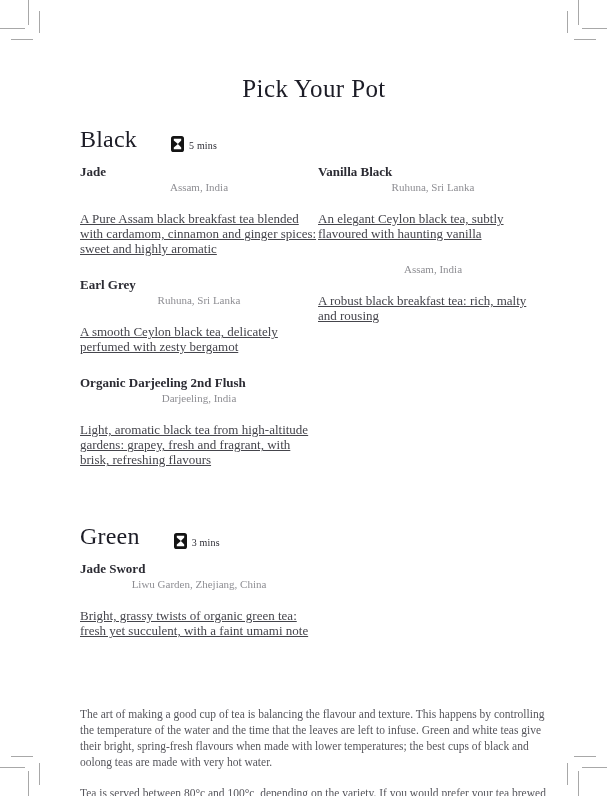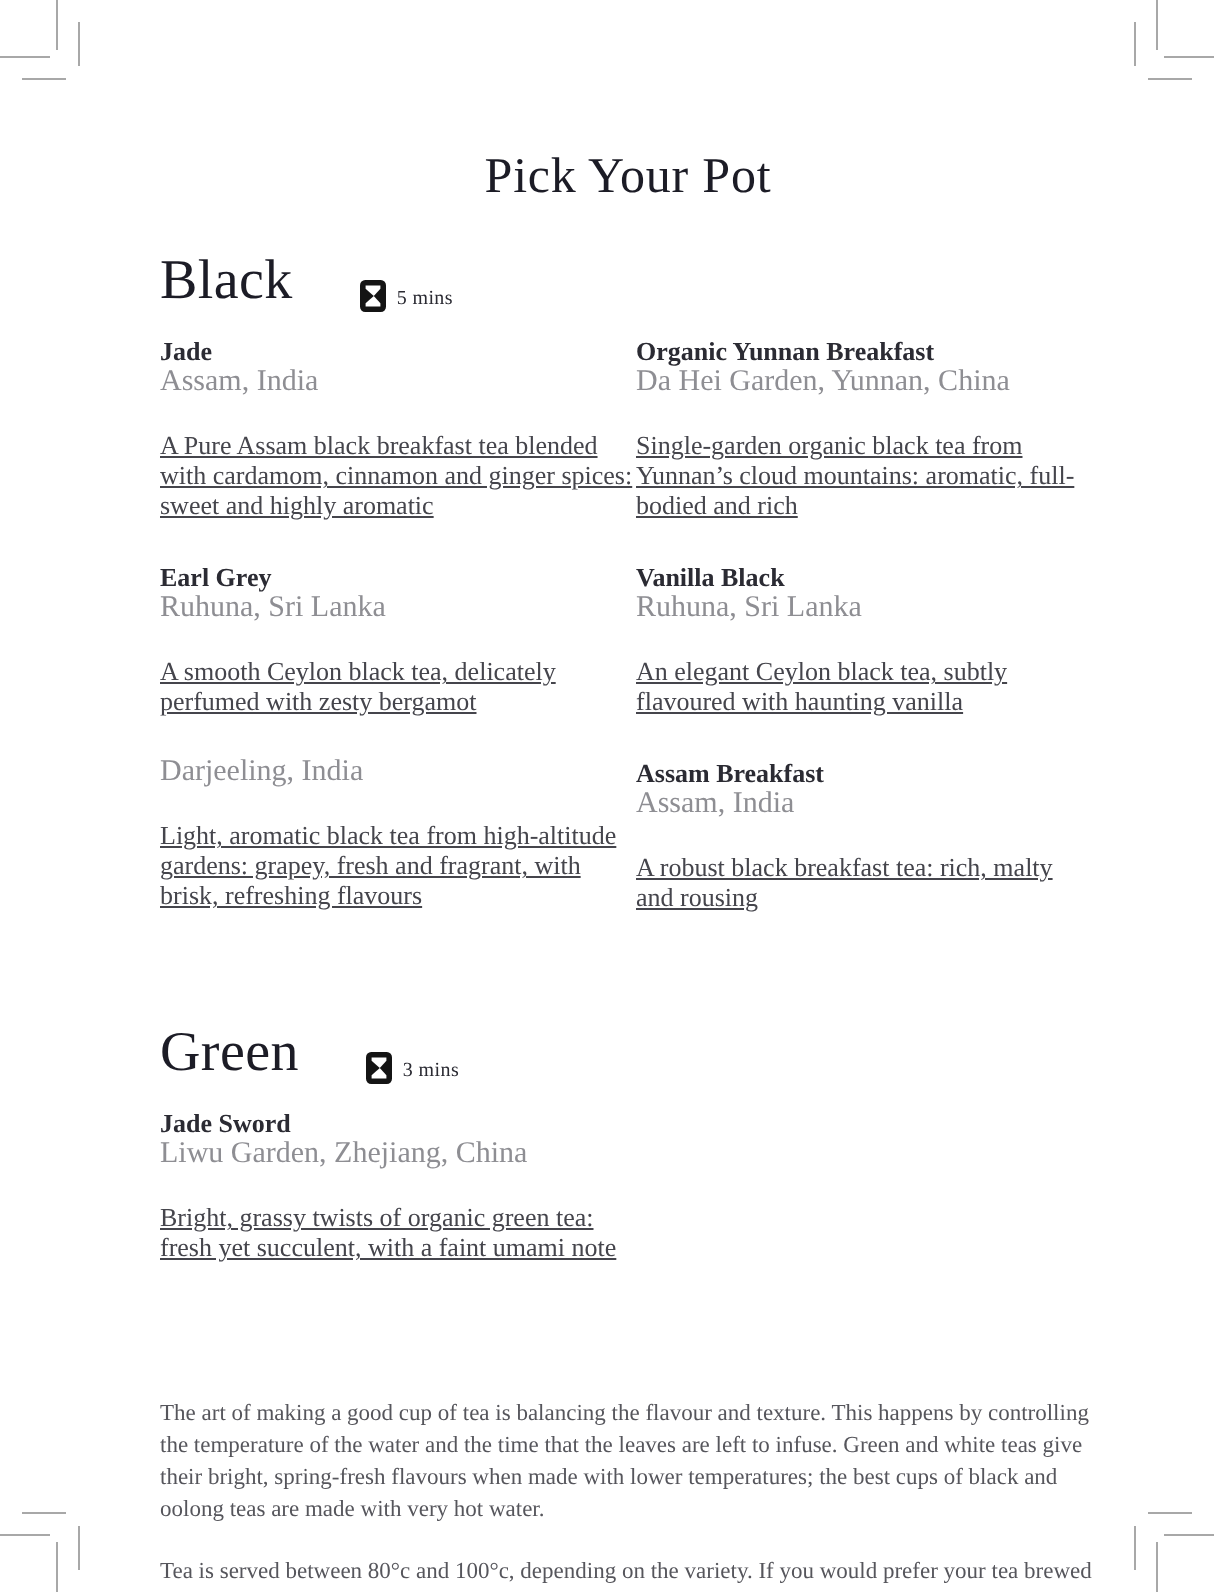--- a/index.html
+++ b/index.html
@@ -34,32 +34,32 @@
   
   .content{position:absolute;left:80px;top:76px;width:468px;}
   .title{
     font-size:25px;font-weight:normal;letter-spacing:0.4px;
     color:var(--heading);line-height:1.05;text-align:center;
   }
   .section{margin-top:25px;}
   .section.green{margin-top:36px;}
   .sec-head{display:flex;align-items:flex-end;margin-bottom:13px;}
   .sec-name{
-    font-size:28px;font-weight:500;color:var(--heading);line-height:1;
+    font-size:24px;font-weight:500;color:var(--heading);line-height:1;
     letter-spacing:0.2px;
   }
   .brew{display:flex;align-items:flex-end;margin-left:34px;}
   .hourglass{display:inline-block;width:13px;height:16px;margin-bottom:-1px;}
   .brew-time{font-size:10px;color:var(--tea_name);margin-left:5px;margin-bottom:0px;letter-spacing:0.2px;}
   .cols{display:flex;align-items:flex-start;}
   .col{width:238px;}
   .col + .col{width:230px;}
   .tea{margin-bottom:21px;}
   .tea-name{font-size:13px;font-weight:bold;color:var(--tea_name);line-height:15px;}
-  .tea-origin{font-size:15px;color:var(--origin);line-height:15px;margin-top:1px;}
+  .tea-origin{font-size:11px;color:var(--origin);line-height:15px;margin-top:1px;text-align:center;}
   .tea-desc{font-size:13px;color:var(--description);line-height:15px;margin-top:16px;text-decoration:underline;}
   
   .footer{margin-top:47px;width:468px;}
   .footer p{
     font-size:11.5px;color:var(--footer_text);line-height:16px;
   }
   .footer p + p{margin-top:15px;}
 </style>
 </head>
 <body>
@@ -117,39 +117,34 @@
     <p class="tea-desc">A Pure Assam black breakfast tea blended with cardamom, cinnamon and ginger spices: sweet and highly aromatic</p>
   </div>
 
   <div class="tea">
     <h3 class="tea-name">Earl Grey</h3>
     <div class="tea-origin">Ruhuna, Sri Lanka</div>
     <p class="tea-desc">A smooth Ceylon black tea, delicately perfumed with zesty bergamot</p>
   </div>
 
   <div class="tea">
+    <h3 class="tea-name">Organic Darjeeling 2nd Flush</h3>
     <div class="tea-origin">Darjeeling, India</div>
     <p class="tea-desc">Light, aromatic black tea from high-altitude gardens: grapey, fresh and fragrant, with brisk, refreshing flavours</p>
   </div>
 </div>
         <div class="col">
-  <div class="tea">
-    <h3 class="tea-name">Organic Yunnan Breakfast</h3>
-    <div class="tea-origin">Da Hei Garden, Yunnan, China</div>
-    <p class="tea-desc">Single-garden organic black tea from Yunnan’s cloud mountains: aromatic, full-bodied and rich</p>
-  </div>
 
   <div class="tea">
     <h3 class="tea-name">Vanilla Black</h3>
     <div class="tea-origin">Ruhuna, Sri Lanka</div>
     <p class="tea-desc">An elegant Ceylon black tea, subtly flavoured with haunting vanilla</p>
   </div>
 
   <div class="tea">
-    <h3 class="tea-name">Assam Breakfast</h3>
     <div class="tea-origin">Assam, India</div>
     <p class="tea-desc">A robust black breakfast tea: rich, malty and rousing</p>
   </div>
 </div>
       </div>
     </section>
 
     <section class="section green">
       <div class="sec-head">
         <h2 class="sec-name">Green</h2>

